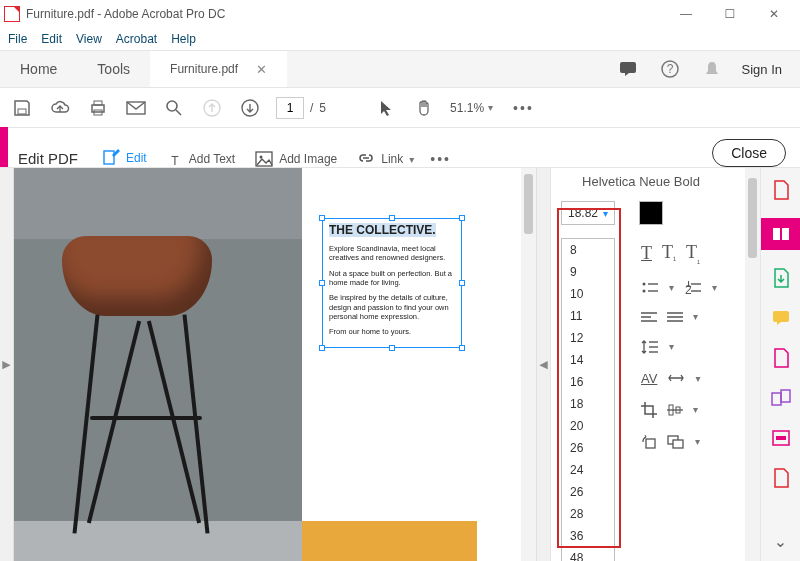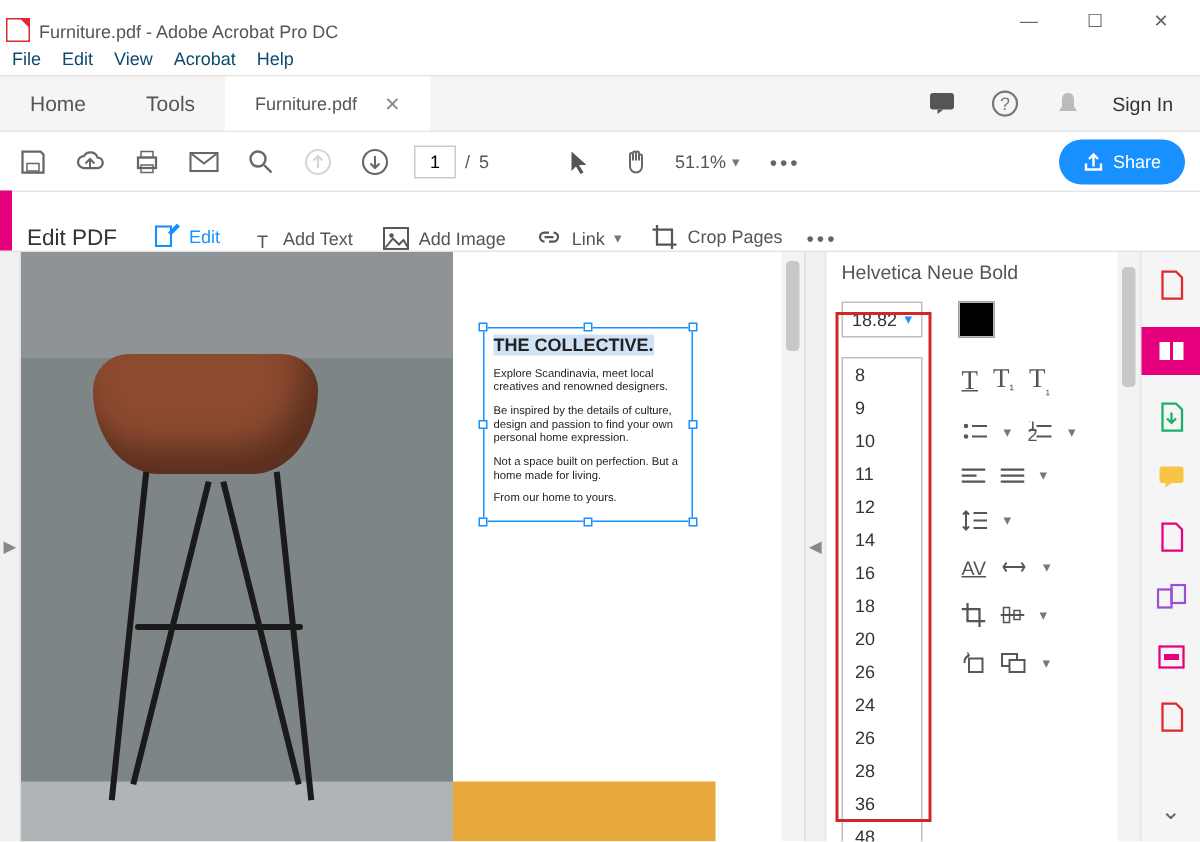--- a/index.html
+++ b/index.html
@@ -1,17 +1,17 @@
 <!DOCTYPE html>
 <html><head>
 <meta charset="utf-8">
 <style>
 * { margin:0; padding:0; box-sizing:border-box; font-family:"Segoe UI",Arial,sans-serif; font-size:12px; }
 body { background:#fff; width:800px; height:561px; overflow:hidden; position:relative; }
-.titlebar { height:28px; display:flex; align-items:flex-end; padding:0 4px; background:#fff; }
+.titlebar { height:28px; display:flex; align-items:center; padding:0 4px; background:#fff; }
 .titlebar .appicon { width:16px; height:16px; border:1px solid #e0272f; position:relative; margin-right:6px; }
 .titlebar .appicon::after { content:""; position:absolute; top:-1px; right:-1px; width:0; height:0; border-left:7px solid transparent; border-top:7px solid #e0272f; }
 .titlebar .ttl { color:#555; font-size:12px; }
 .titlebar .winctrl { margin-left:auto; display:flex; }
 .titlebar .winctrl span { width:44px; height:28px; display:flex; align-items:center; justify-content:center; color:#666; font-size:12px; }
 .menubar { height:22px; display:flex; align-items:center; padding:0 8px; gap:14px; color:#0c4a6e; font-size:13px; }
 .tabrow { height:38px; background:#f5f5f5; border-top:1px solid #e5e5e5; border-bottom:1px solid #e5e5e5; display:flex; align-items:stretch; }
 .tabrow .tab { padding:0 20px; display:flex; align-items:center; color:#555; font-size:14px; position:relative; }
 .tabrow .tab.active { background:#fff; }
 .tabrow .tab .x { margin-left:18px; color:#888; font-size:13px; }
@@ -45,21 +45,21 @@
 .ring{ position:absolute; left:76px; top:248px; width:112px; height:4px; background:#1a1a1a; border-radius:2px; }
 .floor{ position:absolute; left:0; bottom:0; width:288px; height:40px; background:#b0b4b6; }
 .obar{ position:absolute; left:288px; bottom:0; width:175px; height:40px; background:#e8a83c; }
 .textbox { position:absolute; left:308px; top:50px; width:140px; border:1px solid #1990ff; padding:4px 6px; font-family:Georgia,serif; }
 .textbox .hd { background:#cfe3f5; font-weight:bold; font-size:12px; line-height:1.15; margin-bottom:6px; color:#222; display:inline; }
 .textbox p { font-size:7.5px; line-height:1.25; color:#222; margin-bottom:6px; }
 .hndl{ position:absolute; width:6px; height:6px; background:#fff; border:1px solid #1990ff; }
 .scrollv { position:absolute; right:0; top:0; width:15px; height:100%; background:#f3f3f3; }
 .scrollv .thumb { position:absolute; top:6px; left:3px; width:9px; height:60px; background:#c8c8c8; border-radius:3px; }
 .fmtpanel { width:210px; background:#fff; position:relative; border-left:1px solid #e5e5e5; }
-.fmtpanel .row { display:flex; align-items:center; padding:6px 10px; gap:24px; color:#555; }
+.fmtpanel .row { display:flex; align-items:center; padding:6px 10px; gap:24px; color:#555;text-align:center; }
 .fontname { font-size:13px; color:#555; flex:1; }
 .caret { color:#777; font-size:10px; }
 .sizefield { width:54px; height:24px; border:1px solid #bfbfbf; display:flex; align-items:center; padding:0 6px; font-size:12px; color:#333; justify-content:space-between; }
 .swatch { width:24px; height:24px; border:1px solid #bbb; background:#000; }
 .redbox { position:absolute; left:6px; top:40px; width:64px; height:340px; border:2px solid #d02828; pointer-events:none; }
 .sizelist { position:absolute; left:10px; top:70px; width:54px; border:1px solid #bfbfbf; background:#fff; }
 .sizelist div { padding:4px 8px; font-size:12px; color:#333; }
 .fmtcol { position:absolute; left:90px; top:74px; display:flex; flex-direction:column; gap:16px; color:#555; }
 .fmtcol .r { display:flex; gap:10px; align-items:center; font-size:15px; }
 .panelscroll { position:absolute; right:0; top:0; width:15px; height:100%; background:#f3f3f3; }
@@ -178,26 +178,20 @@
   <span class="tbic">
       <svg width="18" height="18">
         <path d="M5 9 V4 A1 1 0 0 1 7 4 V8 V3 A1 1 0 0 1 9 3 V8 V3 A1 1 0 0 1 11 3 V8 V5 A1 1 0 0 1 13 5 V12 A4 4 0 0 1 5 12 Z" fill="none" stroke="#666" stroke-width="1.3"></path>
       </svg>
     </span>
   <div class="zoom">
     <span>51.1%</span>
     <span class="caret">▾</span>
   </div>
   <span class="dots">•••</span>
-  <div class="sharebtn">
-    <svg width="14" height="14">
-        <path d="M7 10 V2 M4 5 L7 2 L10 5 M2 8 V12 H12 V8" fill="none" stroke="#fff" stroke-width="1.6"></path>
-      </svg>
-    <span>Share</span>
-  </div>
 </div>
 
 <div class="toolbar2">
   <div class="pink"></div>
   <div class="title">Edit PDF</div>
   <div class="grp">
     <svg width="18" height="18">
         <rect x="2" y="2" width="10" height="13" fill="none" stroke="#1990ff" stroke-width="1.4"></rect>
         <path d="M10 6 L16 0 L18 2 L12 8 Z" fill="#1990ff"></path>
       </svg>
@@ -217,47 +211,42 @@
       </svg>
     <span>Add Image</span>
   </div>
   <div class="grp">
     <svg width="18" height="16">
         <path d="M6 10 A3 3 0 0 1 6 4 L9 4 M12 4 A3 3 0 0 1 12 10 L9 10 M6 7 H12" fill="none" stroke="#555" stroke-width="1.5"></path>
       </svg>
     <span>Link</span>
     <span class="caret">▾</span>
   </div>
-  <div class="grp">
-    <svg width="18" height="18">
-        <path d="M4 1 V14 H17 M1 4 H14 V17" fill="none" stroke="#555" stroke-width="1.5"></path>
-      </svg>
-    <span>Crop Pages</span>
-  </div>
   <span class="dots">•••</span>
+  <div class="closebtn">Close</div>
 </div>
 
 <div class="workspace">
   <div class="larrow">▶</div>
   <div class="canvas">
     <div class="photo">
       <div class="floor"></div>
       <div class="chair-seat"></div>
       <div class="chair-leg l1"></div>
         <div class="chair-leg l2"></div>
         <div class="chair-leg l3"></div>
         <div class="chair-leg l4"></div>
       <div class="ring"></div>
     </div>
     <div class="obar"></div>
     <div class="textbox">
       <div style="margin-bottom:6px"><span class="hd">THE COLLECTIVE.</span></div>
       <p>Explore Scandinavia, meet local creatives and renowned designers.</p>
+      <p>Not a space built on perfection. But a home made for living.</p>
       <p>Be inspired by the details of culture, design and passion to find your own personal home expression.</p>
-      <p>Not a space built on perfection. But a home made for living.</p>
       <p>From our home to yours.</p>
       <div class="hndl" style="left:-4px;top:-4px"></div>
       <div class="hndl" style="right:-4px;top:-4px"></div>
       <div class="hndl" style="left:-4px;bottom:-4px"></div>
       <div class="hndl" style="right:-4px;bottom:-4px"></div>
       <div class="hndl" style="left:calc(50% - 3px);top:-4px"></div>
       <div class="hndl" style="left:calc(50% - 3px);bottom:-4px"></div>
       <div class="hndl" style="left:-4px;top:calc(50% - 3px)"></div>
       <div class="hndl" style="right:-4px;top:calc(50% - 3px)"></div>
     </div>

